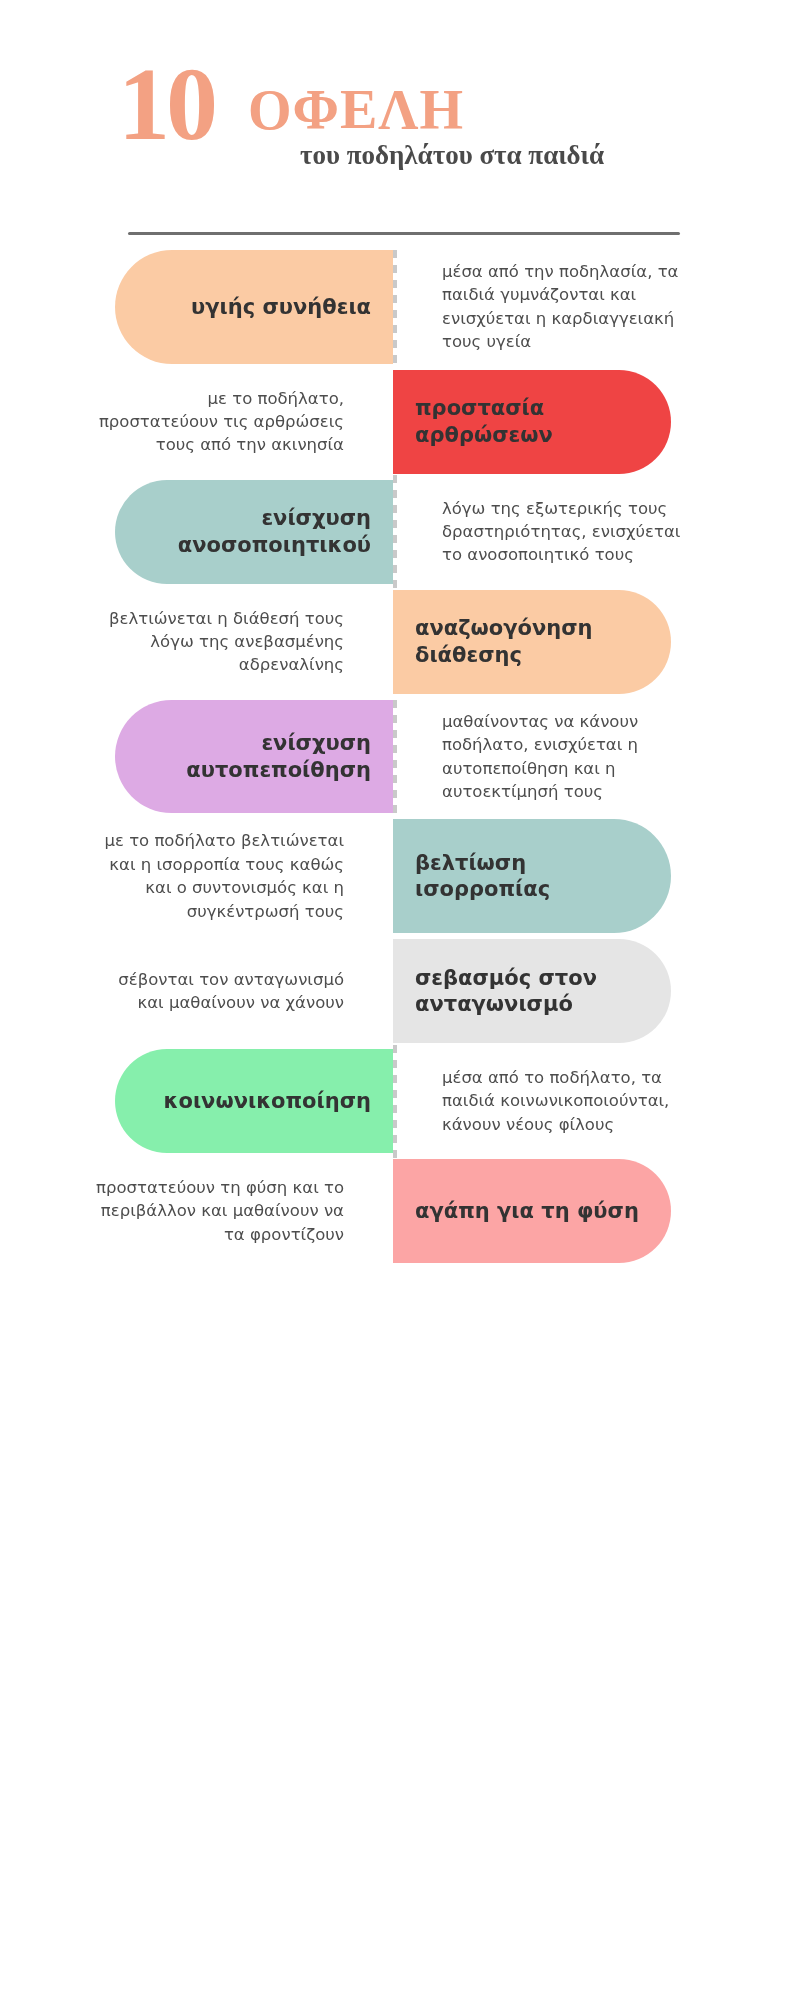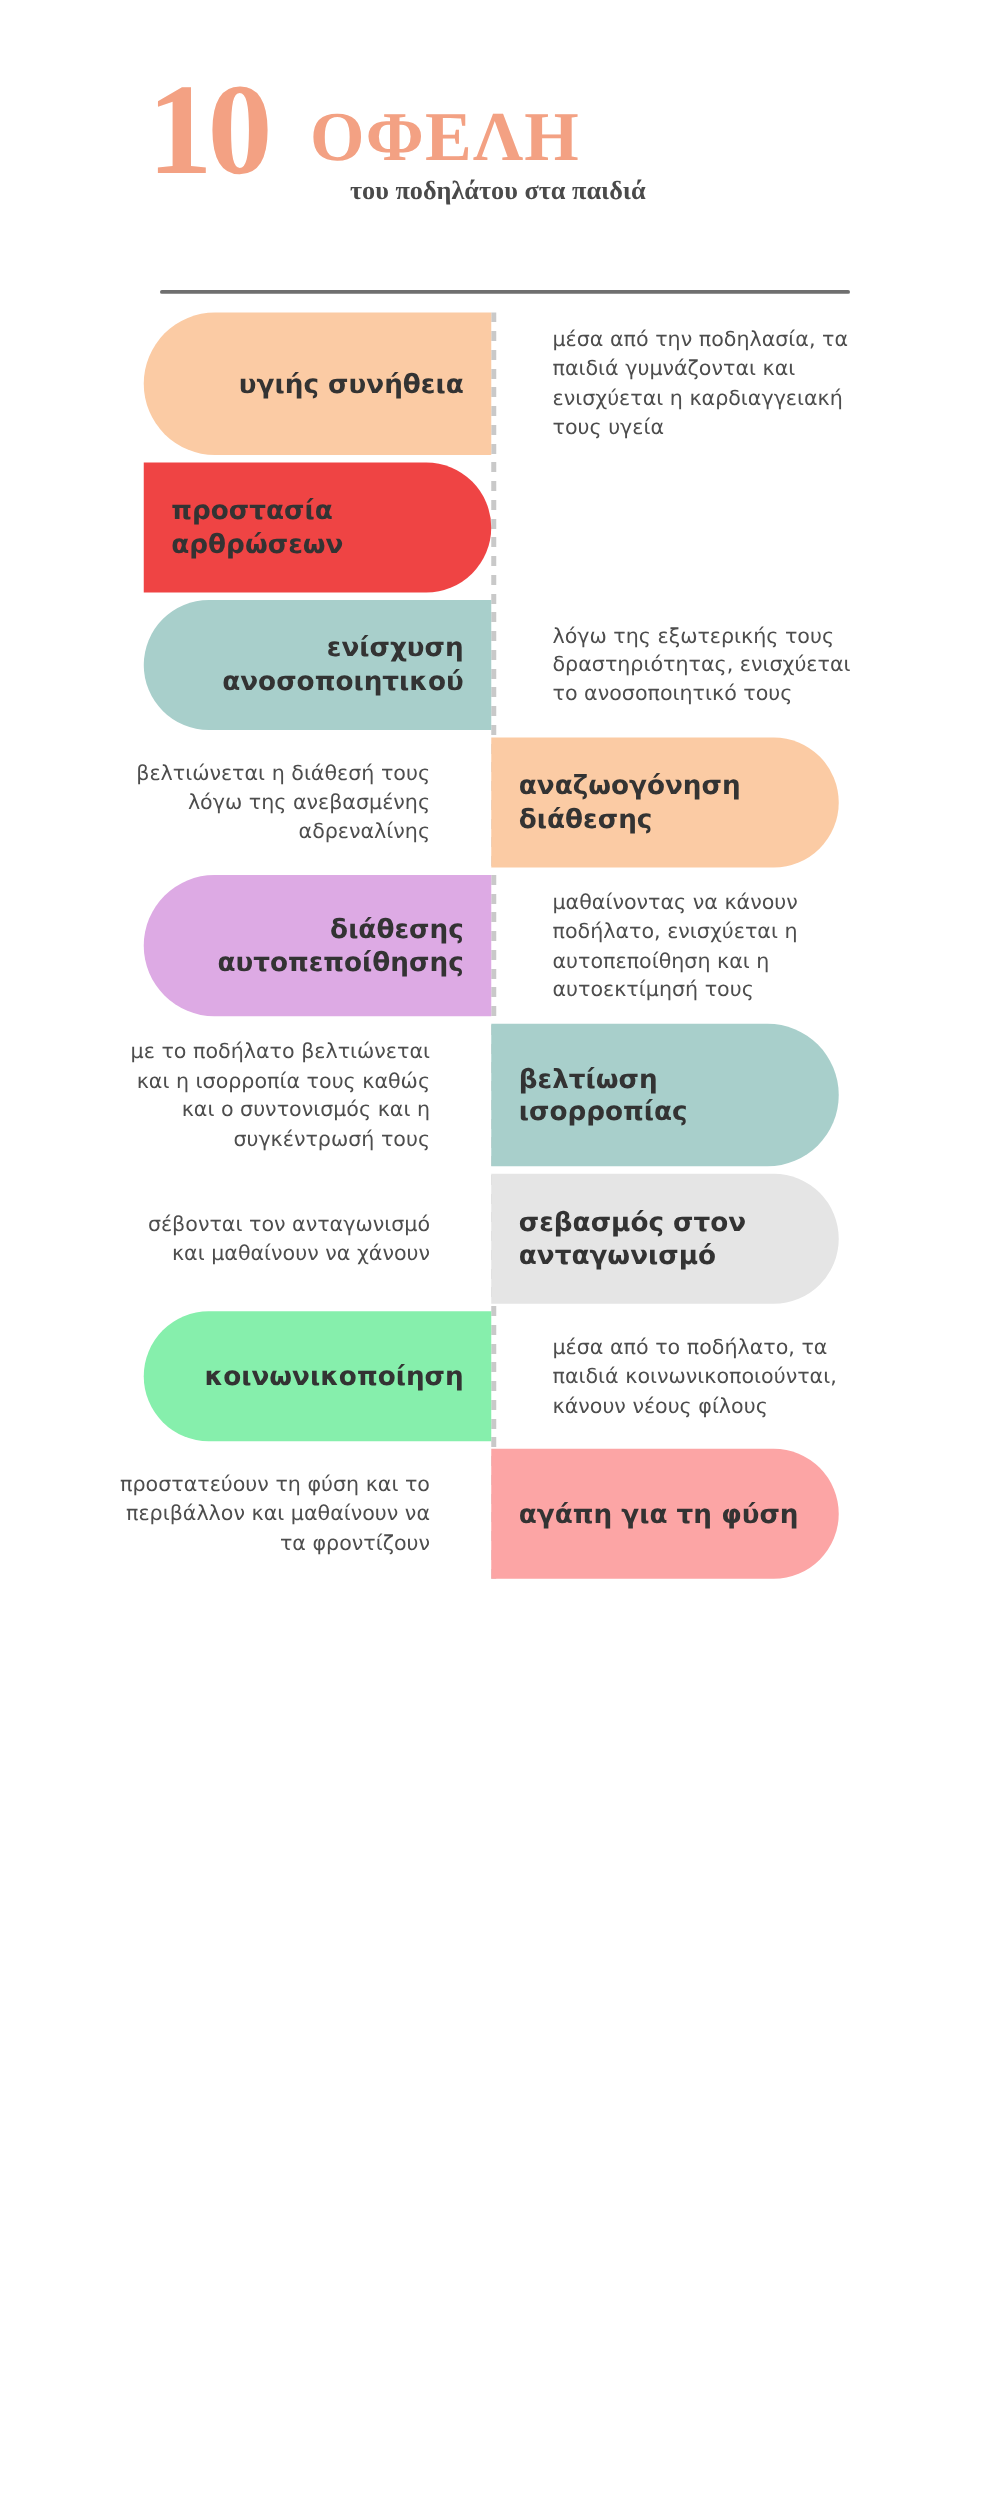--- a/index.html
+++ b/index.html
@@ -46,23 +46,23 @@
     left: 168px;
     top: 22px;
     font-size: 56px;
     font-weight: bold;
     color: #f3a183;
     letter-spacing: 1px;
     line-height: 1;
   }
   .title-sub {
     position: absolute;
-    left: 200px;
+    left: 220px;
     top: 82px;
-    font-size: 21px;
+    font-size: 27px;
     font-weight: bold;
     color: #4a4a4a;
     line-height: 1;
   }
   .header-rule {
     position: absolute;
     left: 48px;
     right: 40px;
     top: 172px;
     height: 3px;
@@ -164,33 +164,34 @@
   <div class="timeline" id="timeline">
     <div class="spine"></div>
   <div class="row left">
         <div class="pill" style="background: rgb(251, 203, 164);">υγιής συνήθεια</div>
         <div class="gap"></div>
         <div class="desc">μέσα από την ποδηλασία, τα παιδιά γυμνάζονται και ενισχύεται η καρδιαγγειακή τους υγεία</div>
       </div>
       <div class="row right">
         <div class="pill" style="background: #ef4444;">προστασία αρθρώσεων</div>
         <div class="gap"></div>
+        <div class="desc">με το ποδήλατο, προστατεύουν τις αρθρώσεις τους από την ακινησία</div>
       </div>
       <div class="row left">
         <div class="pill" style="background: rgb(168, 207, 203);">ενίσχυση ανοσοποιητικού</div>
         <div class="gap"></div>
         <div class="desc">λόγω της εξωτερικής τους δραστηριότητας, ενισχύεται το ανοσοποιητικό τους</div>
       </div>
       <div class="row right">
         <div class="pill" style="background: rgb(251, 203, 164);">αναζωογόνηση διάθεσης</div>
         <div class="gap"></div>
         <div class="desc">βελτιώνεται η διάθεσή τους λόγω της  ανεβασμένης αδρεναλίνης</div>
       </div>
       <div class="row left">
-        <div class="pill" style="background: rgb(221, 170, 228);">διάθεσης αυτοπεποίθησης</div>
+        <div class="pill" style="background: rgb(221, 170, 228);">ενίσχυση αυτοπεποίθηση</div>
         <div class="gap"></div>
         <div class="desc">μαθαίνοντας να κάνουν ποδήλατο, ενισχύεται η αυτοπεποίθηση και η αυτοεκτίμησή τους</div>
       </div>
       <div class="row right">
         <div class="pill" style="background: rgb(168, 207, 203);">βελτίωση ισορροπίας</div>
         <div class="gap"></div>
         <div class="desc">με το ποδήλατο βελτιώνεται και η ισορροπία τους καθώς και ο συντονισμός και η συγκέντρωσή τους</div>
       </div>
       <div class="row right">
         <div class="pill" style="background: #e5e5e5;">σεβασμός στον ανταγωνισμό</div>

